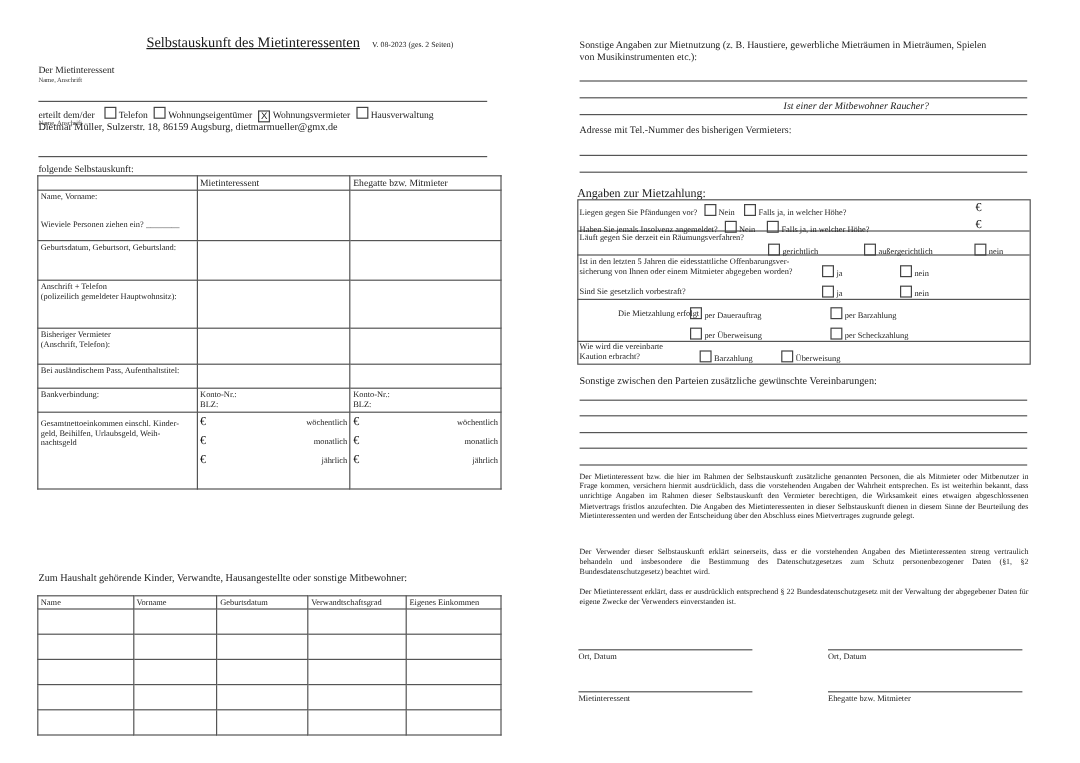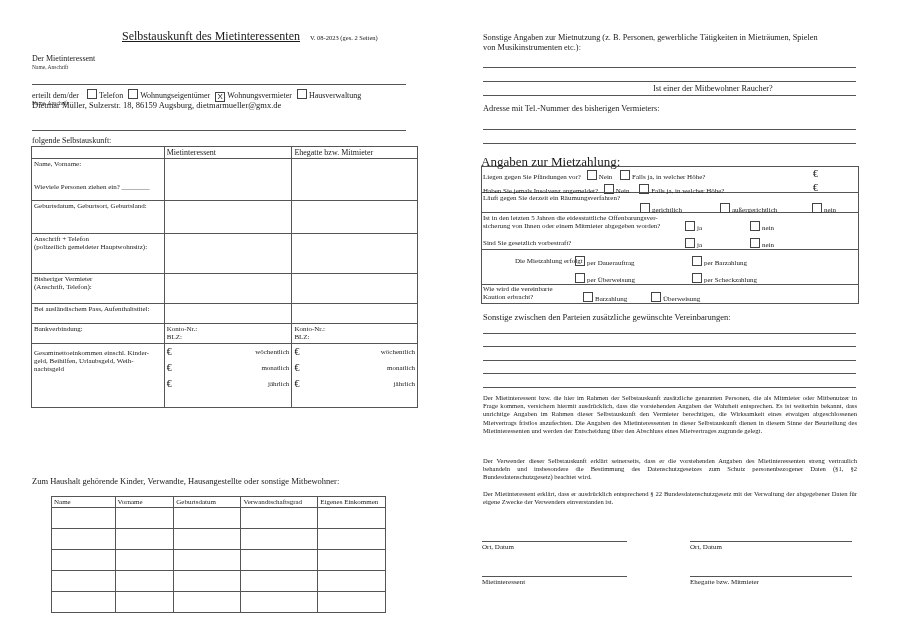--- a/index.html
+++ b/index.html
@@ -135,21 +135,21 @@
               <span class="euro">€</span>
               <span>jährlich</span>
             </div>
       </td>
     </tr>
   </tbody>
     </table>
 
   <div class="abs t8" style="left:32px;top:477px;font-size:8.5px;">Zum Haushalt gehörende Kinder, Verwandte, Hausangestellte oder sonstige Mitbewohner:</div>
 
-  <table class="t7" style="left:31px;top:496px;width:335px;margin-left:20px;">
+  <table class="t7" style="left:31px;top:496px;width:387px;">
     <colgroup>
         <col style="width:80px">
         <col style="width:70px">
         <col style="width:76px">
         <col style="width:82px">
         <col style="width:79px">
       </colgroup>
     <tbody>
         <tr style="height:10px">
       <td>Name</td>
@@ -193,32 +193,32 @@
           <td></td>
           <td></td>
         </tr>
   </tbody>
     </table>
 </div>
 
 <div class="page right"></div>
 
 <div class="abs t8" style="left:483px;top:33px;width:380px;font-size:8.3px;line-height:10px;">
-  <div>Sonstige Angaben zur Mietnutzung (z. B. Personen, gewerbliche Tätigkeiten in Mieträumen, Spielen</div>
+  <div>Sonstige Angaben zur Mietnutzung (z. B. Haustiere, gewerbliche Mieträumen in Mieträumen, Spielen</div>
   <div>von Musikinstrumenten etc.):</div>
 </div>
 <div class="hr" style="left:483px;top:67px;width:373px;"></div>
 <div class="hr" style="left:483px;top:81px;width:373px;"></div>
-<div class="abs t8" style="left:653px;top:84px;font-size:8.3px;">Ist einer der Mitbewohner Raucher?</div>
+<div class="abs t8" style="left:653px;top:84px;font-size:8.3px;font-style:italic;">Ist einer der Mitbewohner Raucher?</div>
 <div class="hr" style="left:483px;top:95px;width:373px;"></div>
 <div class="abs t8" style="left:483px;top:104px;font-size:8.3px;">Adresse mit Tel.-Nummer des bisherigen Vermieters:</div>
 <div class="hr" style="left:483px;top:129px;width:373px;"></div>
 <div class="hr" style="left:483px;top:143px;width:373px;"></div>
 
-<div class="abs t8" style="left:481px;top:157px;font-size:13px;text-align:center;">Angaben zur Mietzahlung:</div>
+<div class="abs t8" style="left:481px;top:157px;font-size:10px;text-align:center;">Angaben zur Mietzahlung:</div>
 
 <div class="abs" style="left:481px;top:166px;width:376px;height:136px;border:1px solid #555;"></div>
 <div class="hr" style="left:481px;top:192px;width:377px;"></div>
 <div class="hr" style="left:481px;top:212px;width:377px;"></div>
 <div class="hr" style="left:481px;top:249px;width:377px;"></div>
 <div class="hr" style="left:481px;top:284px;width:377px;"></div>
 
 <div class="abs t7" style="left:483px;top:170px;white-space:nowrap;">
   <span>Liegen gegen Sie Pfändungen vor?</span>
   <span class="cb" style="margin-left:4px;"></span><span>Nein</span>

